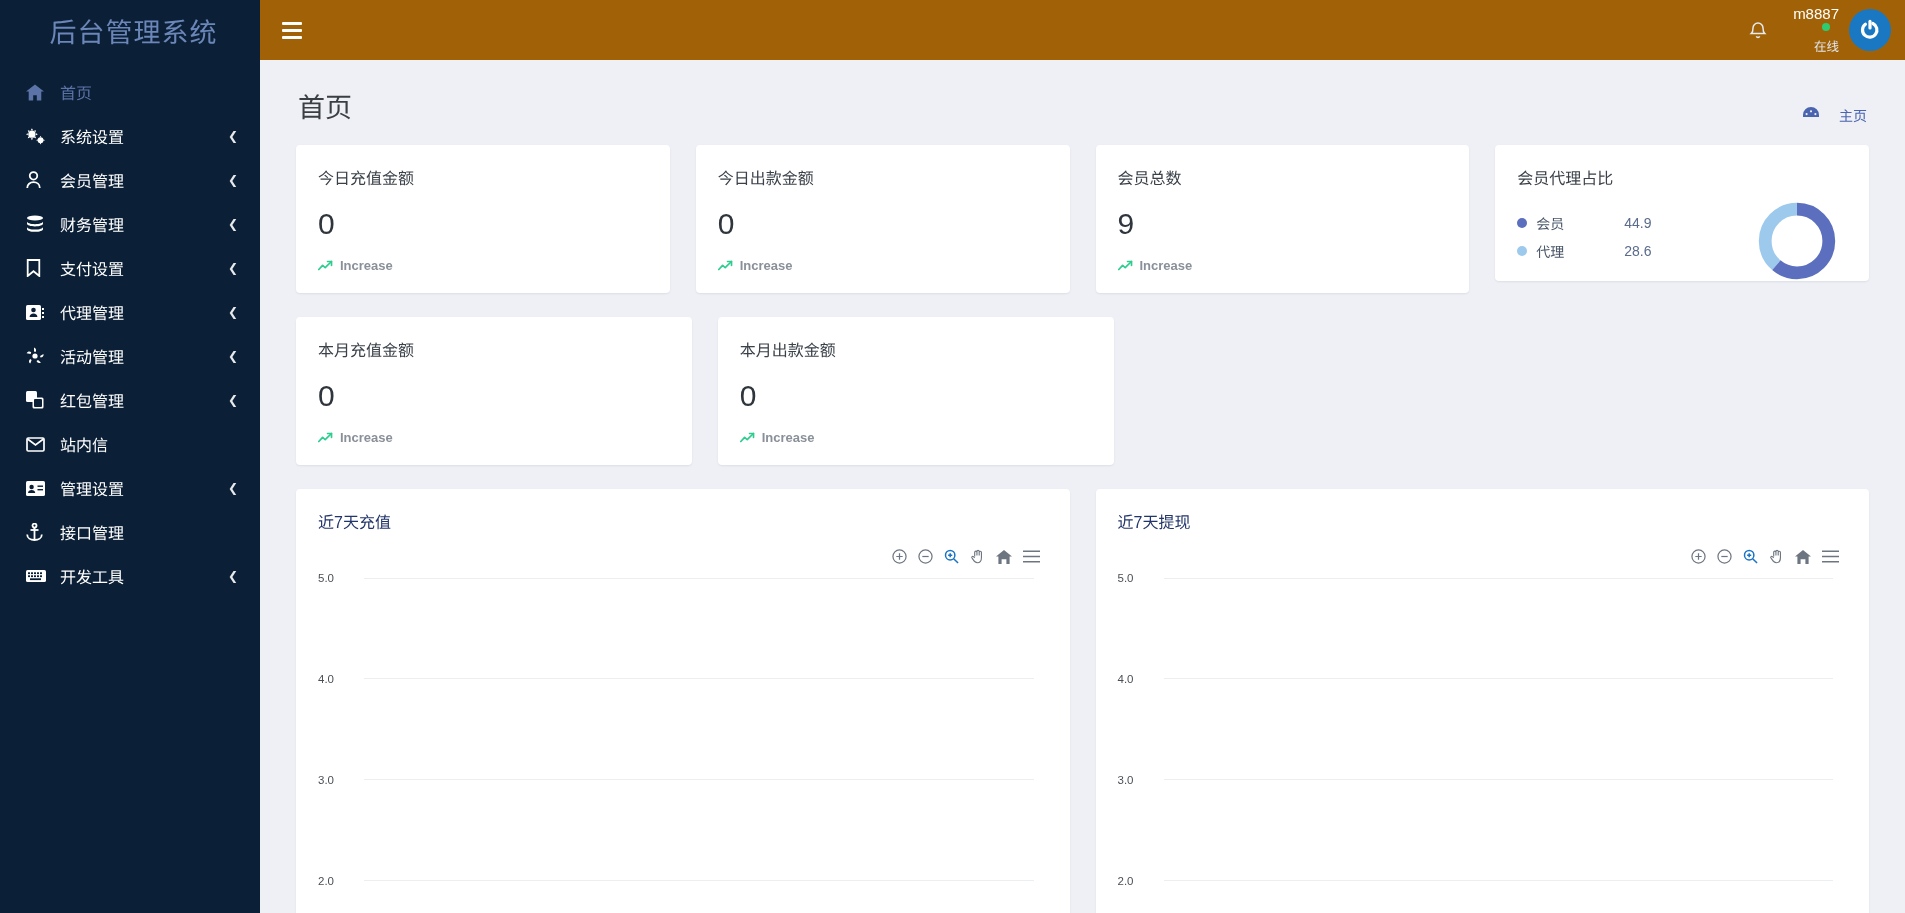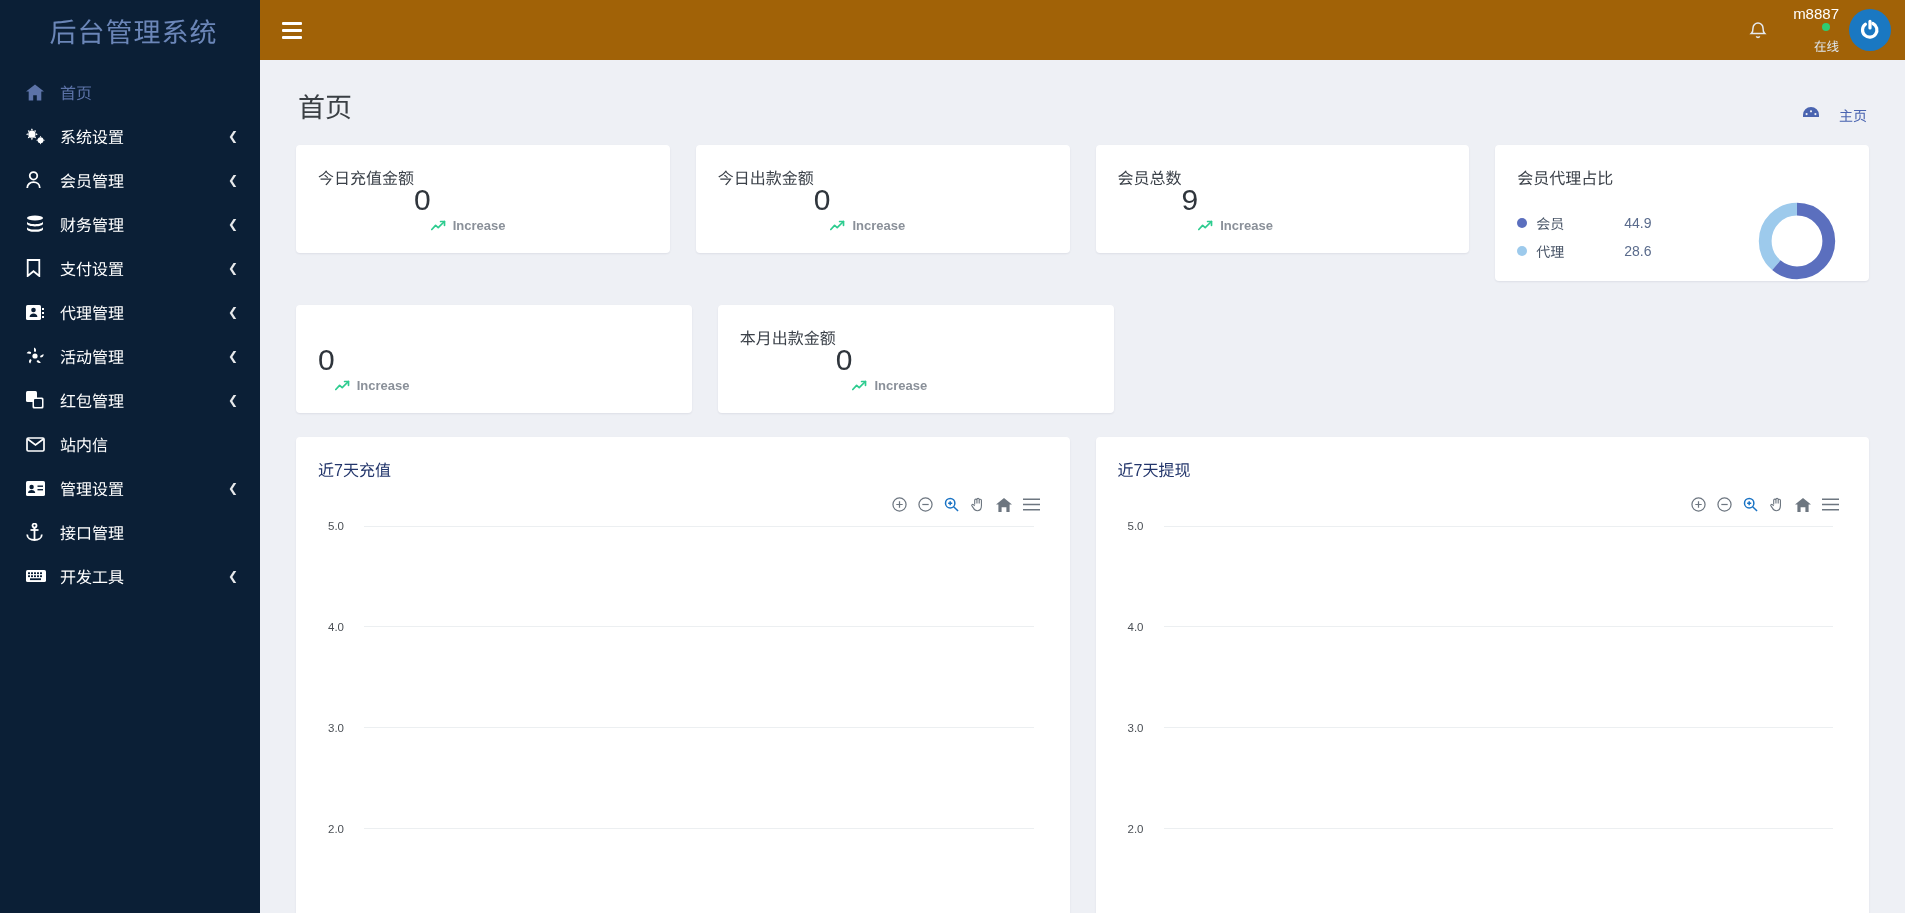--- a/index.html
+++ b/index.html
@@ -61,21 +61,21 @@
   .content { flex:1; overflow:hidden; padding:0 36px; background:#eef0f5; }
   .page-head { display:flex; align-items:flex-end; justify-content:space-between;
     padding:26px 2px 20px 2px; }
   .page-title { font-size:27px; color:#3a3f44; font-weight:400; }
   .breadcrumb { display:flex; align-items:center; gap:20px; color:#4a64b0;
     font-size:14px; cursor:pointer; }
 
   .row { display:flex; gap:26px; margin-bottom:24px; }
   .card { background:#fff; border-radius:4px; box-shadow:0 1px 2px rgba(20,30,60,.08);
     flex:1; min-width:0; }
-  .stat-card { height:108px; padding:20px 22px 0 22px; display:flex; flex-direction:row; }
+  .stat-card { height:148px; padding:20px 22px 0 22px; display:flex; flex-direction:column; }
   .stat-title { font-size:16px; color:#3b4149; }
   .stat-value { font-size:30px; color:#2f353c; font-weight:400; margin-top:20px; line-height:1; }
   .stat-foot { display:flex; align-items:center; gap:7px; margin-top:auto;
     margin-bottom:20px; font-size:13px; color:#8a9099; font-weight:bold; }
   .trend { color:#2dcc8f; display:flex; }
 
   
   .donut-card { height:136px; padding:20px 22px 0 22px; display:flex; flex-direction:column; }
   .donut-body { display:flex; align-items:center; margin-top:10px; }
   .legend { flex:1; }
@@ -87,21 +87,21 @@
 
   
   .chart-card { padding:20px 22px 0 22px; height:490px; display:flex; flex-direction:column; }
   .chart-title { font-size:16px; color:#22356b; }
   .chart-toolbar { display:flex; align-items:center; justify-content:flex-end;
     gap:11px; margin-top:16px; padding-right:8px; }
   .tb { color:#6d7680; cursor:pointer; display:flex; }
   .tb.sel { color:#1a73c4; }
   .plot { position:relative; flex:1; margin-top:8px; }
   .gl-row { position:absolute; left:0; right:14px; display:flex; align-items:center; }
-  .gl-lab { width:46px; text-align:center; padding-right:10px; font-size:11.5px;
+  .gl-lab { width:46px; text-align:left; padding-right:10px; font-size:11.5px;
     color:#4a4f55; font-family:"Liberation Sans",sans-serif; }
   .gl-line { flex:1; height:1px; background:#eceff1; }
 </style>
 </head>
 <body>
 
 <div class="app">
 
   <aside class="sidebar">
     <div class="brand">后台管理系统</div>
@@ -374,20 +374,21 @@
               </svg>
             </div>
           </div>
         </div>
 
       </div>
 
       <div class="row">
 
         <div class="card stat-card">
+          <div class="stat-title">本月充值金额</div>
           <div class="stat-value">0</div>
           <div class="stat-foot">
             <span class="trend">
               <svg width="15" height="11" viewBox="0 0 15 11" fill="none" stroke="currentColor" stroke-width="1.7" stroke-linecap="round" stroke-linejoin="round">
                   <path d="M0.8 9.5L4.6 5.4l2.6 2.3L13.4 1.5"></path>
                   <path d="M9.6 1.5h3.9v3.8"></path>
                 </svg>
             </span>
             <span>Increase</span>
           </div>

